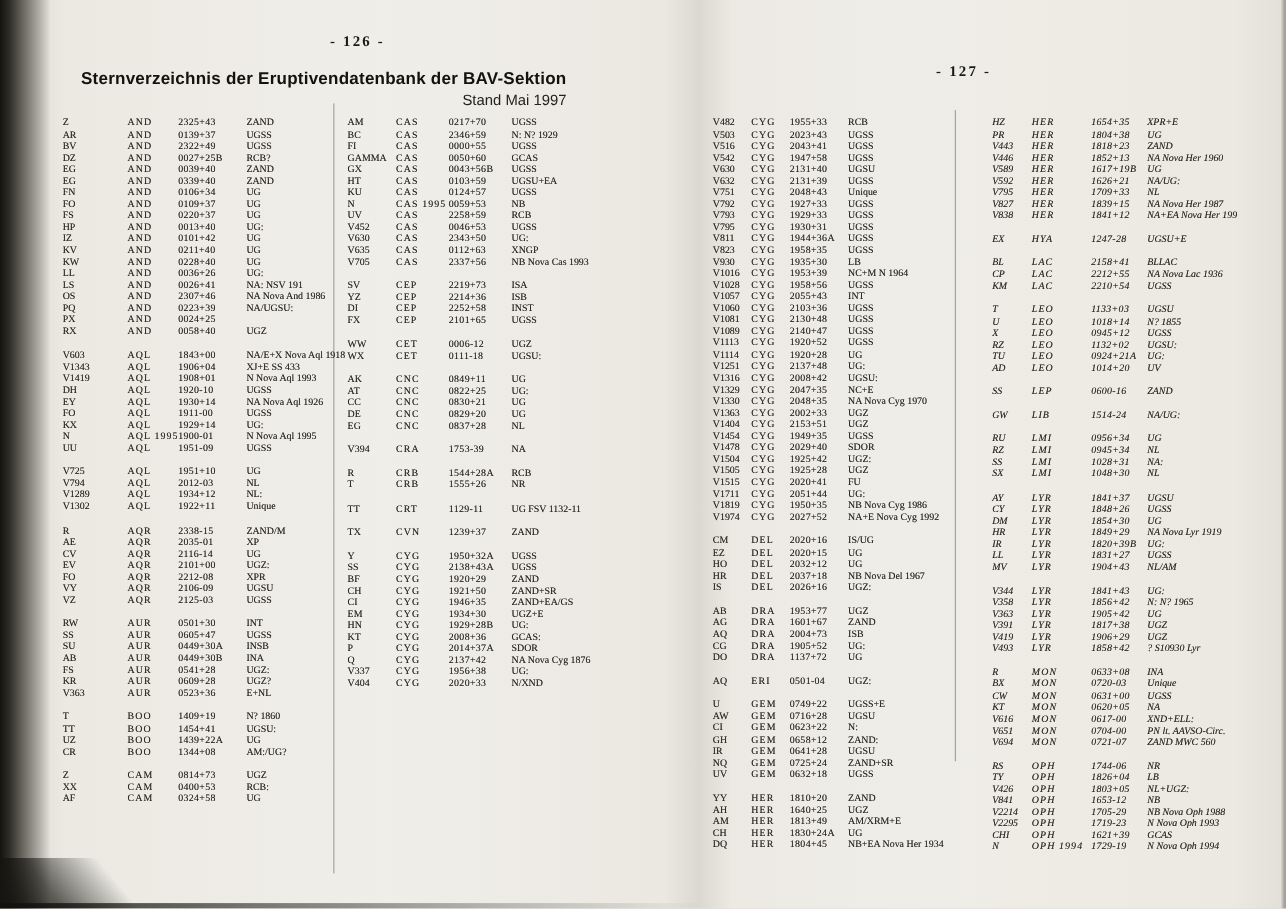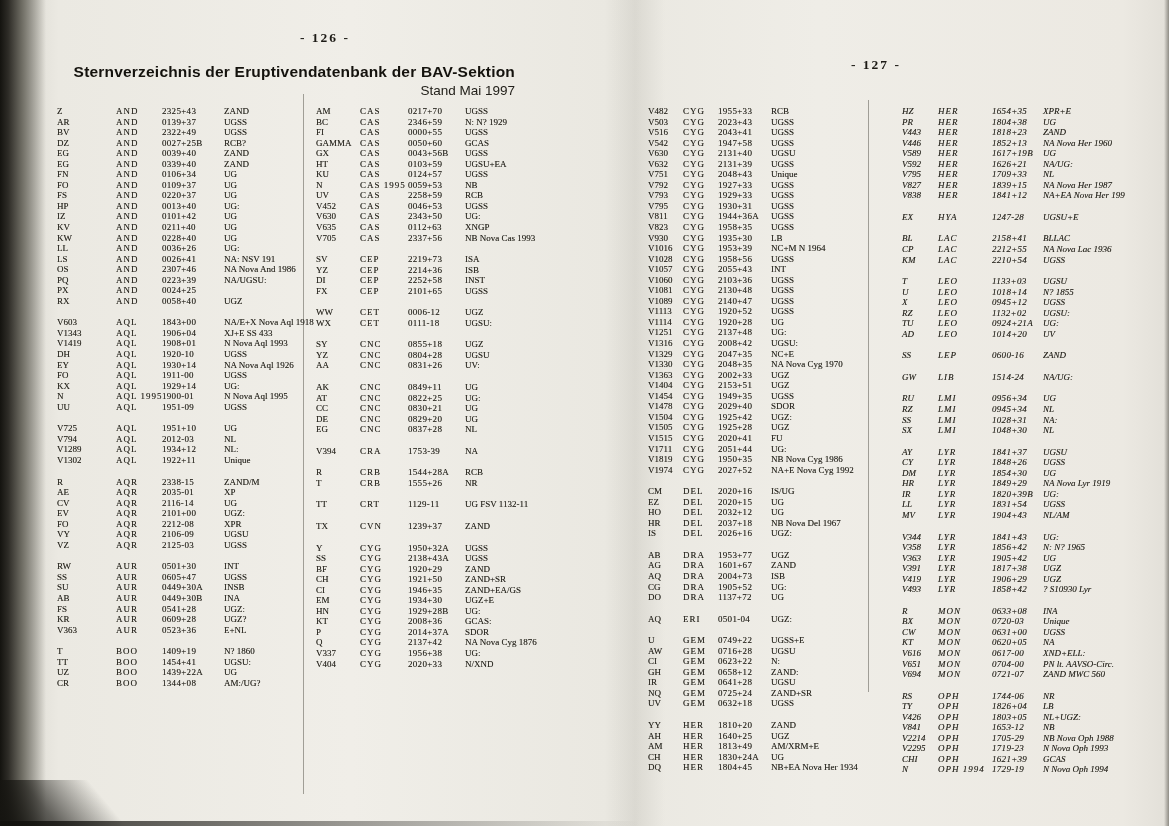--- a/index.html
+++ b/index.html
@@ -124,20 +124,25 @@
         <div class="row"><span class="cell cn">FS</span><span class="cell cc">AUR</span><span class="cell cd">0541+28</span><span class="cell ct">UGZ:</span></div>
         <div class="row"><span class="cell cn">KR</span><span class="cell cc">AUR</span><span class="cell cd">0609+28</span><span class="cell ct">UGZ?</span></div>
         <div class="row"><span class="cell cn">V363</span><span class="cell cc">AUR</span><span class="cell cd">0523+36</span><span class="cell ct">E+NL</span></div>
       </div>
       <div class="group">
         <div class="row"><span class="cell cn">T</span><span class="cell cc">BOO</span><span class="cell cd">1409+19</span><span class="cell ct">N? 1860</span></div>
         <div class="row"><span class="cell cn">TT</span><span class="cell cc">BOO</span><span class="cell cd">1454+41</span><span class="cell ct">UGSU:</span></div>
         <div class="row"><span class="cell cn">UZ</span><span class="cell cc">BOO</span><span class="cell cd">1439+22A</span><span class="cell ct">UG</span></div>
         <div class="row"><span class="cell cn">CR</span><span class="cell cc">BOO</span><span class="cell cd">1344+08</span><span class="cell ct">AM:/UG?</span></div>
       </div>
+      <div class="group">
+        <div class="row"><span class="cell cn">Z</span><span class="cell cc">CAM</span><span class="cell cd">0814+73</span><span class="cell ct">UGZ</span></div>
+        <div class="row"><span class="cell cn">XX</span><span class="cell cc">CAM</span><span class="cell cd">0400+53</span><span class="cell ct">RCB:</span></div>
+        <div class="row"><span class="cell cn">AF</span><span class="cell cc">CAM</span><span class="cell cd">0324+58</span><span class="cell ct">UG</span></div>
+      </div>
     </div>
   <div class="col" id="c2">
       <div class="group">
         <div class="row"><span class="cell cn">AM</span><span class="cell cc">CAS</span><span class="cell cd">0217+70</span><span class="cell ct">UGSS</span></div>
         <div class="row"><span class="cell cn">BC</span><span class="cell cc">CAS</span><span class="cell cd">2346+59</span><span class="cell ct">N: N? 1929</span></div>
         <div class="row"><span class="cell cn">FI</span><span class="cell cc">CAS</span><span class="cell cd">0000+55</span><span class="cell ct">UGSS</span></div>
         <div class="row"><span class="cell cn">GAMMA</span><span class="cell cc">CAS</span><span class="cell cd">0050+60</span><span class="cell ct">GCAS</span></div>
         <div class="row"><span class="cell cn">GX</span><span class="cell cc">CAS</span><span class="cell cd">0043+56B</span><span class="cell ct">UGSS</span></div>
         <div class="row"><span class="cell cn">HT</span><span class="cell cc">CAS</span><span class="cell cd">0103+59</span><span class="cell ct">UGSU+EA</span></div>
         <div class="row"><span class="cell cn">KU</span><span class="cell cc">CAS</span><span class="cell cd">0124+57</span><span class="cell ct">UGSS</span></div>
@@ -150,25 +155,20 @@
       </div>
       <div class="group">
         <div class="row"><span class="cell cn">SV</span><span class="cell cc">CEP</span><span class="cell cd">2219+73</span><span class="cell ct">ISA</span></div>
         <div class="row"><span class="cell cn">YZ</span><span class="cell cc">CEP</span><span class="cell cd">2214+36</span><span class="cell ct">ISB</span></div>
         <div class="row"><span class="cell cn">DI</span><span class="cell cc">CEP</span><span class="cell cd">2252+58</span><span class="cell ct">INST</span></div>
         <div class="row"><span class="cell cn">FX</span><span class="cell cc">CEP</span><span class="cell cd">2101+65</span><span class="cell ct">UGSS</span></div>
       </div>
       <div class="group">
         <div class="row"><span class="cell cn">WW</span><span class="cell cc">CET</span><span class="cell cd">0006-12</span><span class="cell ct">UGZ</span></div>
         <div class="row"><span class="cell cn">WX</span><span class="cell cc">CET</span><span class="cell cd">0111-18</span><span class="cell ct">UGSU:</span></div>
-      </div>
-      <div class="group">
-        <div class="row"><span class="cell cn">SY</span><span class="cell cc">CNC</span><span class="cell cd">0855+18</span><span class="cell ct">UGZ</span></div>
-        <div class="row"><span class="cell cn">YZ</span><span class="cell cc">CNC</span><span class="cell cd">0804+28</span><span class="cell ct">UGSU</span></div>
-        <div class="row"><span class="cell cn">AA</span><span class="cell cc">CNC</span><span class="cell cd">0831+26</span><span class="cell ct">UV:</span></div>
       </div>
       <div class="group">
         <div class="row"><span class="cell cn">AK</span><span class="cell cc">CNC</span><span class="cell cd">0849+11</span><span class="cell ct">UG</span></div>
         <div class="row"><span class="cell cn">AT</span><span class="cell cc">CNC</span><span class="cell cd">0822+25</span><span class="cell ct">UG:</span></div>
         <div class="row"><span class="cell cn">CC</span><span class="cell cc">CNC</span><span class="cell cd">0830+21</span><span class="cell ct">UG</span></div>
         <div class="row"><span class="cell cn">DE</span><span class="cell cc">CNC</span><span class="cell cd">0829+20</span><span class="cell ct">UG</span></div>
         <div class="row"><span class="cell cn">EG</span><span class="cell cc">CNC</span><span class="cell cd">0837+28</span><span class="cell ct">NL</span></div>
       </div>
       <div class="group">
         <div class="row"><span class="cell cn">V394</span><span class="cell cc">CRA</span><span class="cell cd">1753-39</span><span class="cell ct">NA</span></div>
@@ -309,21 +309,21 @@
         <div class="row"><span class="cell cn">RZ</span><span class="cell cc">LMI</span><span class="cell cd">0945+34</span><span class="cell ct">NL</span></div>
         <div class="row"><span class="cell cn">SS</span><span class="cell cc">LMI</span><span class="cell cd">1028+31</span><span class="cell ct">NA:</span></div>
         <div class="row"><span class="cell cn">SX</span><span class="cell cc">LMI</span><span class="cell cd">1048+30</span><span class="cell ct">NL</span></div>
       </div>
       <div class="group">
         <div class="row"><span class="cell cn">AY</span><span class="cell cc">LYR</span><span class="cell cd">1841+37</span><span class="cell ct">UGSU</span></div>
         <div class="row"><span class="cell cn">CY</span><span class="cell cc">LYR</span><span class="cell cd">1848+26</span><span class="cell ct">UGSS</span></div>
         <div class="row"><span class="cell cn">DM</span><span class="cell cc">LYR</span><span class="cell cd">1854+30</span><span class="cell ct">UG</span></div>
         <div class="row"><span class="cell cn">HR</span><span class="cell cc">LYR</span><span class="cell cd">1849+29</span><span class="cell ct">NA Nova Lyr 1919</span></div>
         <div class="row"><span class="cell cn">IR</span><span class="cell cc">LYR</span><span class="cell cd">1820+39B</span><span class="cell ct">UG:</span></div>
-        <div class="row"><span class="cell cn">LL</span><span class="cell cc">LYR</span><span class="cell cd">1831+54</span><span class="cell ct">UGSS</span></div>
+        <div class="row"><span class="cell cn">LL</span><span class="cell cc">LYR</span><span class="cell cd">1831+27</span><span class="cell ct">UGSS</span></div>
         <div class="row"><span class="cell cn">MV</span><span class="cell cc">LYR</span><span class="cell cd">1904+43</span><span class="cell ct">NL/AM</span></div>
       </div>
       <div class="group">
         <div class="row"><span class="cell cn">V344</span><span class="cell cc">LYR</span><span class="cell cd">1841+43</span><span class="cell ct">UG:</span></div>
         <div class="row"><span class="cell cn">V358</span><span class="cell cc">LYR</span><span class="cell cd">1856+42</span><span class="cell ct">N: N? 1965</span></div>
         <div class="row"><span class="cell cn">V363</span><span class="cell cc">LYR</span><span class="cell cd">1905+42</span><span class="cell ct">UG</span></div>
         <div class="row"><span class="cell cn">V391</span><span class="cell cc">LYR</span><span class="cell cd">1817+38</span><span class="cell ct">UGZ</span></div>
         <div class="row"><span class="cell cn">V419</span><span class="cell cc">LYR</span><span class="cell cd">1906+29</span><span class="cell ct">UGZ</span></div>
         <div class="row"><span class="cell cn">V493</span><span class="cell cc">LYR</span><span class="cell cd">1858+42</span><span class="cell ct">? S10930 Lyr</span></div>
       </div>

